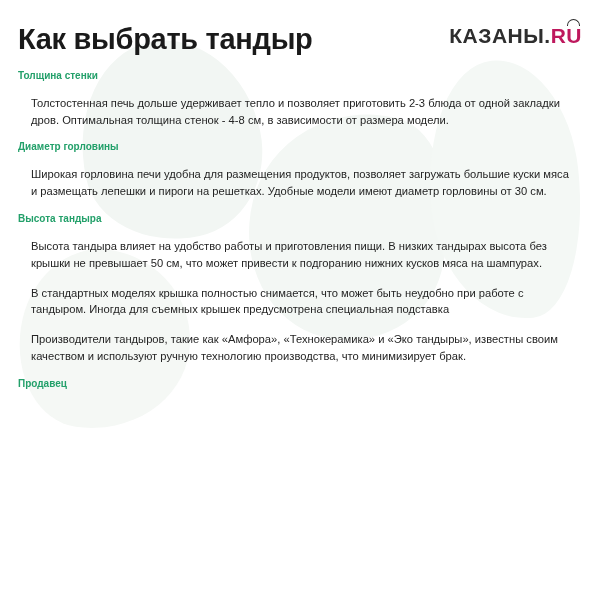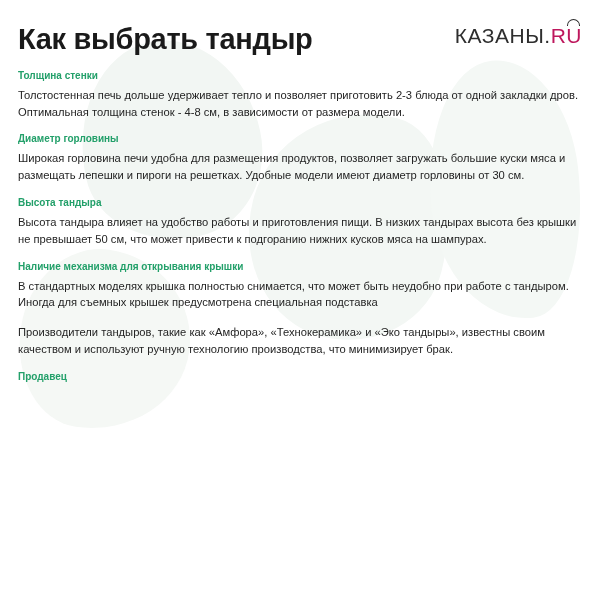--- a/index.html
+++ b/index.html
@@ -81,21 +81,21 @@
     color: #1a1a1a;
     letter-spacing: -0.3px;
     line-height: 1.1;
     margin: 0;
     padding-top: 4px;
   }
   .logo {
     display: flex;
     align-items: flex-start;
     font-size: 21px;
-    font-weight: normal;
+    font-weight: bold;
     color: #3a3a3a;
     letter-spacing: 0.5px;
     white-space: nowrap;
     padding-top: 4px;
   }
   .logo-main {
     color: #2e2e2e;
   }
   .logo-dot {
     color: #2e2e2e;
@@ -122,21 +122,21 @@
     color: #23a06a;
     font-size: 10px;
     font-weight: bold;
     margin: 0 0 5px 0;
     line-height: 1.2;
   }
   .section-body {
     color: #242424;
     font-size: 11.2px;
     line-height: 1.5;
-    margin: 0;
+    margin: 13px;
     max-width: 560px;
   }
 </style>
 </head>
 <body>
 
 <div class="page">
 
   <div class="watermark wm1"></div>
   <div class="watermark wm2"></div>
@@ -163,21 +163,20 @@
       <h2 class="section-heading">Диаметр горловины</h2>
       <p class="section-body">Широкая горловина печи удобна для размещения продуктов, позволяет загружать большие куски мяса и размещать лепешки и пироги на решетках. Удобные модели имеют диаметр горловины от 30 см.</p>
     </div>
 
     <div class="section">
       <h2 class="section-heading">Высота тандыра</h2>
       <p class="section-body">Высота тандыра влияет на удобство работы и приготовления пищи. В низких тандырах высота без крышки не превышает 50 см, что может привести к подгоранию нижних кусков мяса на шампурах.</p>
     </div>
 
     <div class="section">
-      <h2 class="section-heading">Наличие механизма для открывания крышки</h2>
       <p class="section-body">В стандартных моделях крышка полностью снимается, что может быть неудобно при работе с тандыром. Иногда для съемных крышек предусмотрена специальная подставка</p>
     </div>
 
     <div class="section">
       <p class="section-body">Производители тандыров, такие как «Амфора», «Технокерамика» и «Эко тандыры», известны своим качеством и используют ручную технологию производства, что минимизирует брак.</p>
     </div>
 
     <div class="section">
       <h2 class="section-heading">Продавец</h2>
     </div>

